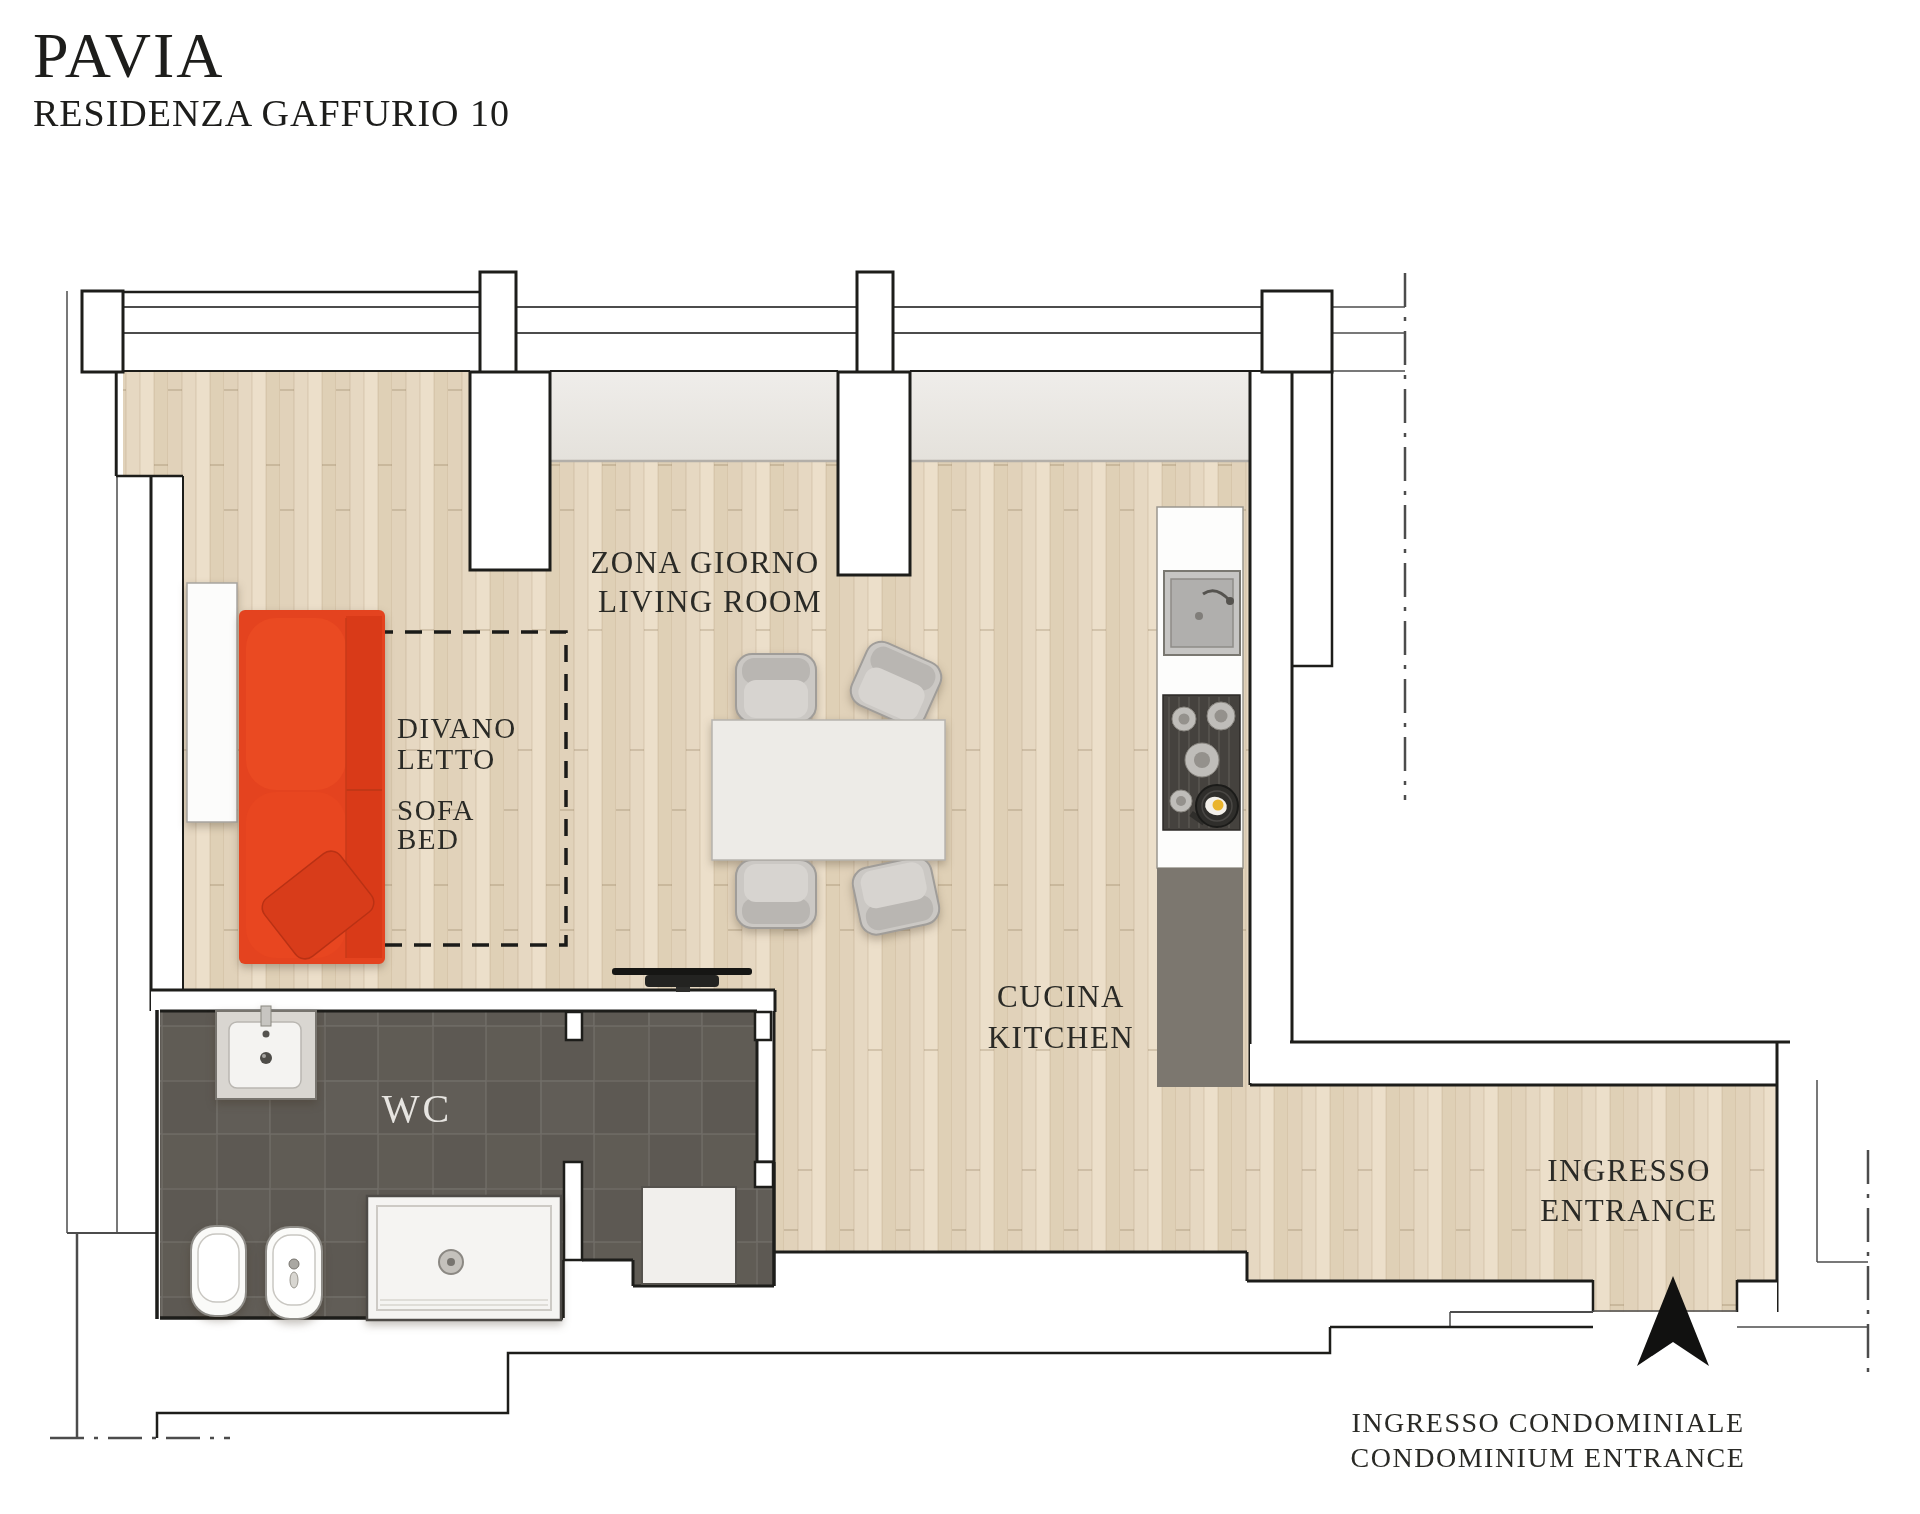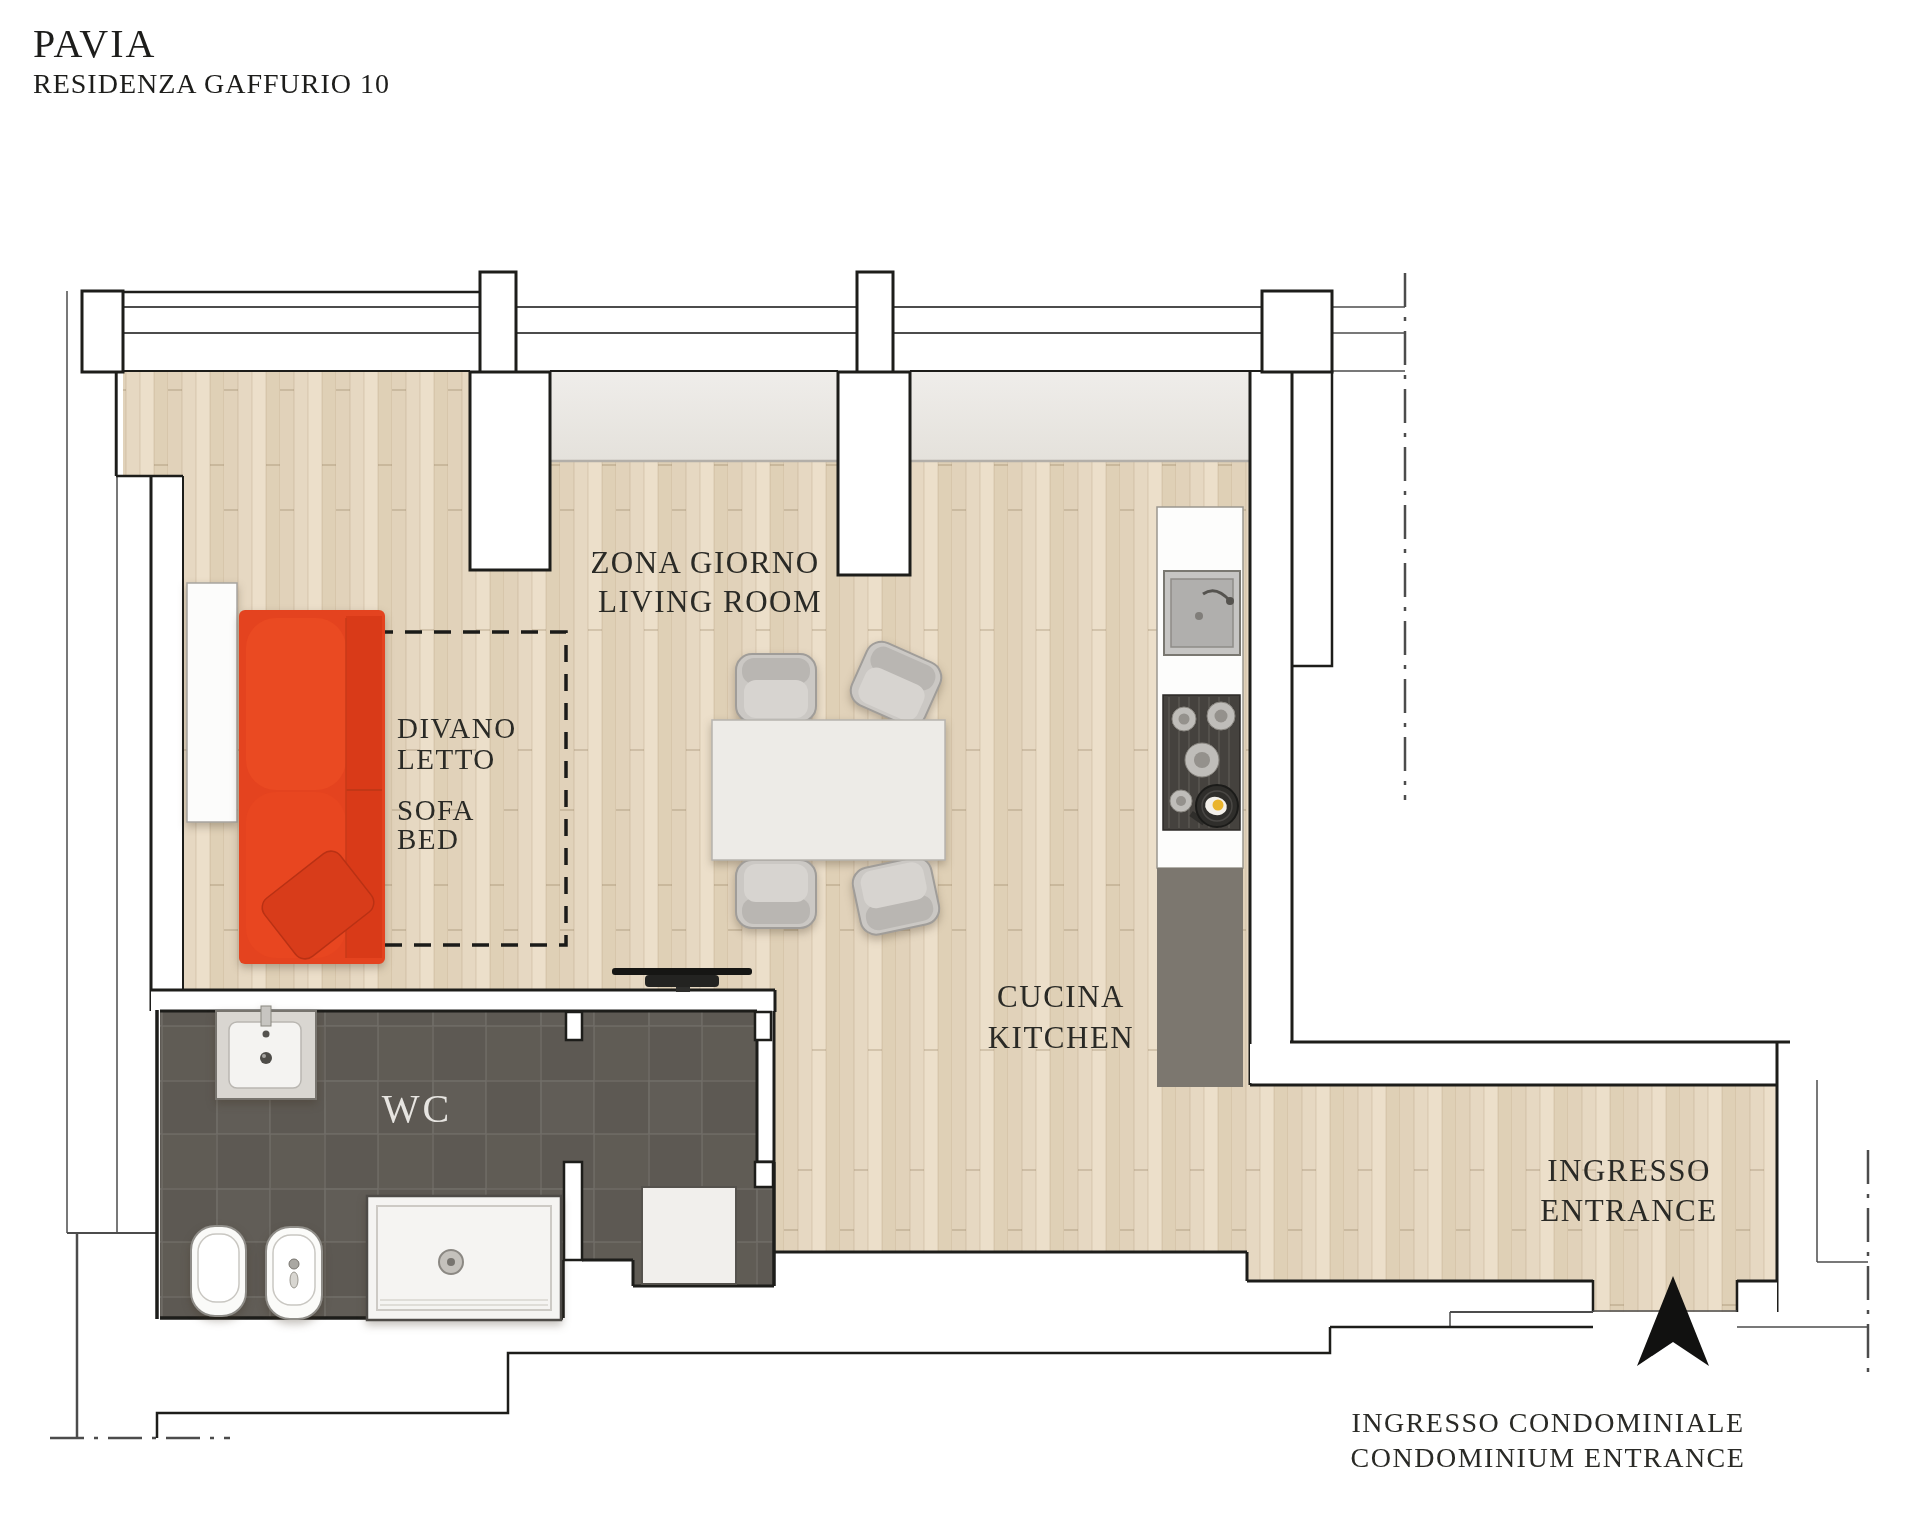--- a/index.html
+++ b/index.html
@@ -1,20 +1,20 @@
 <!DOCTYPE html>
 <html><head>
 <meta charset="utf-8">
 <style>
   html,body{margin:0;padding:0;background:#ffffff;}
   #canvas{position:relative;width:1920px;height:1514px;background:#ffffff;overflow:hidden;
           font-family:"Liberation Serif","DejaVu Serif",serif;}
   #title-block{position:absolute;top:24px;left:33px;color:#1d1d1b;}
-  #title-block h1{margin:0;font-size:40px;font-weight:500;letter-spacing:2px;line-height:1.0;}
-  #title-block h2{margin:6px 0 12px 0;font-size:28px;font-weight:400;letter-spacing:1px;line-height:1.0;}
+  #title-block h1{margin:0;font-size:64px;font-weight:500;letter-spacing:2px;line-height:1.0;}
+  #title-block h2{margin:6px 0 12px 0;font-size:38px;font-weight:400;letter-spacing:1px;line-height:1.0;}
   svg{position:absolute;top:0;left:0;}
   svg text{font-family:"Liberation Serif","DejaVu Serif",serif;fill:#2a2a26;letter-spacing:1.5px;}
   .lbl{font-size:31px;}
   .lbl-small{font-size:29px;}
   .lbl-wc{font-size:40px;fill:#e7e5e1;letter-spacing:3px;}
   .lbl-caption{font-size:28px;}
   .wall{stroke:#1d1d1a;fill:none;}
   .thin{stroke:#4c4c4c;fill:none;}
   .furn{filter:drop-shadow(0px 4px 4px rgba(60,45,30,0.30));}
 </style>

